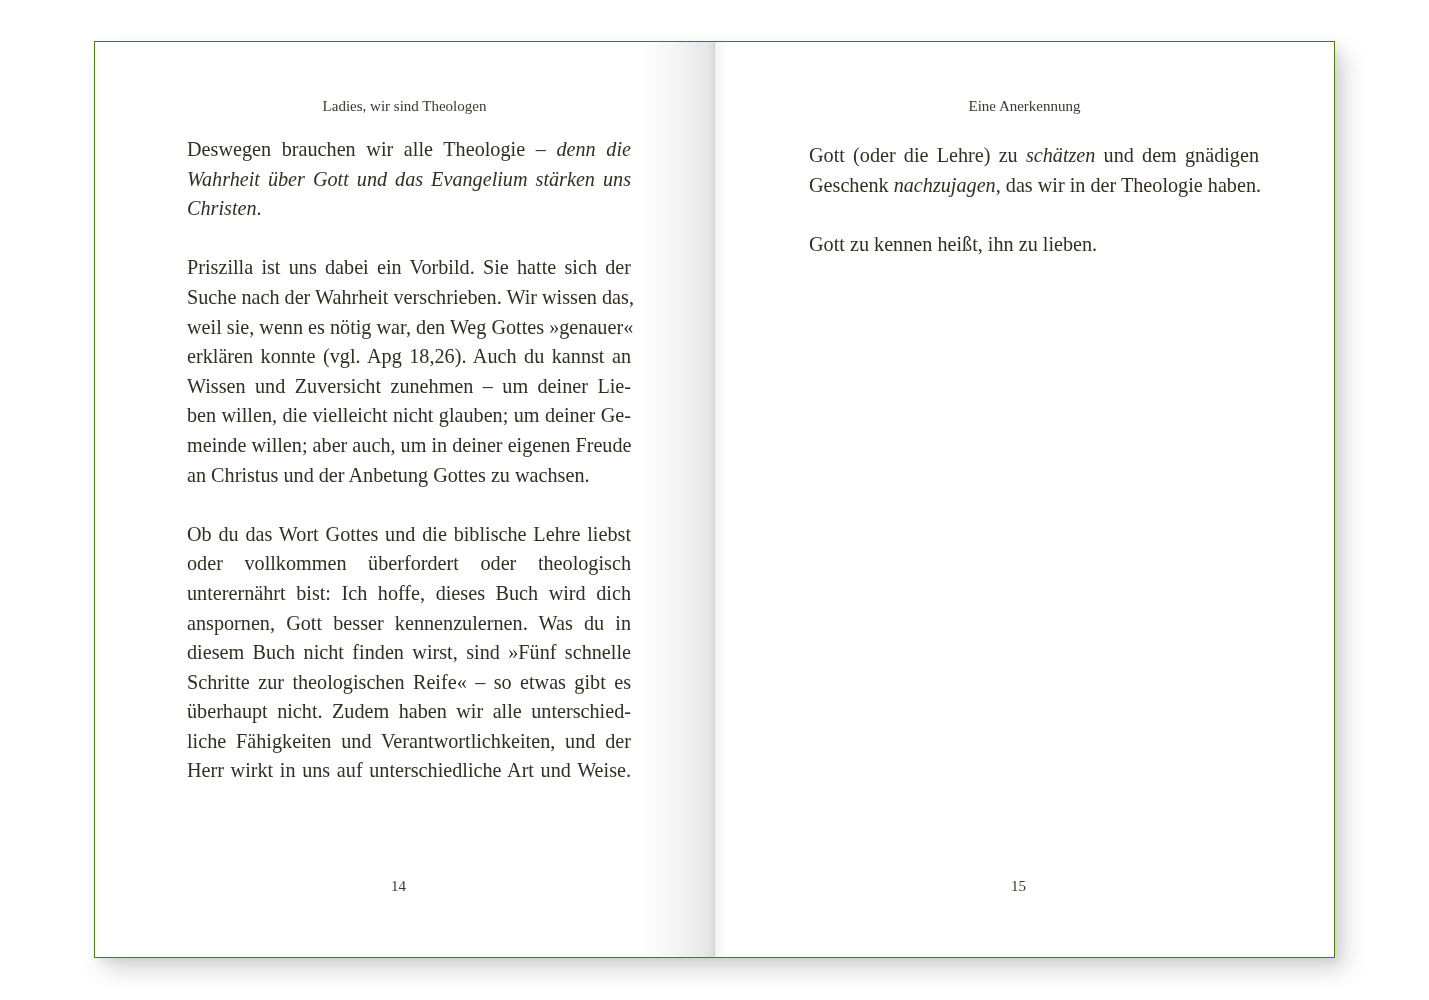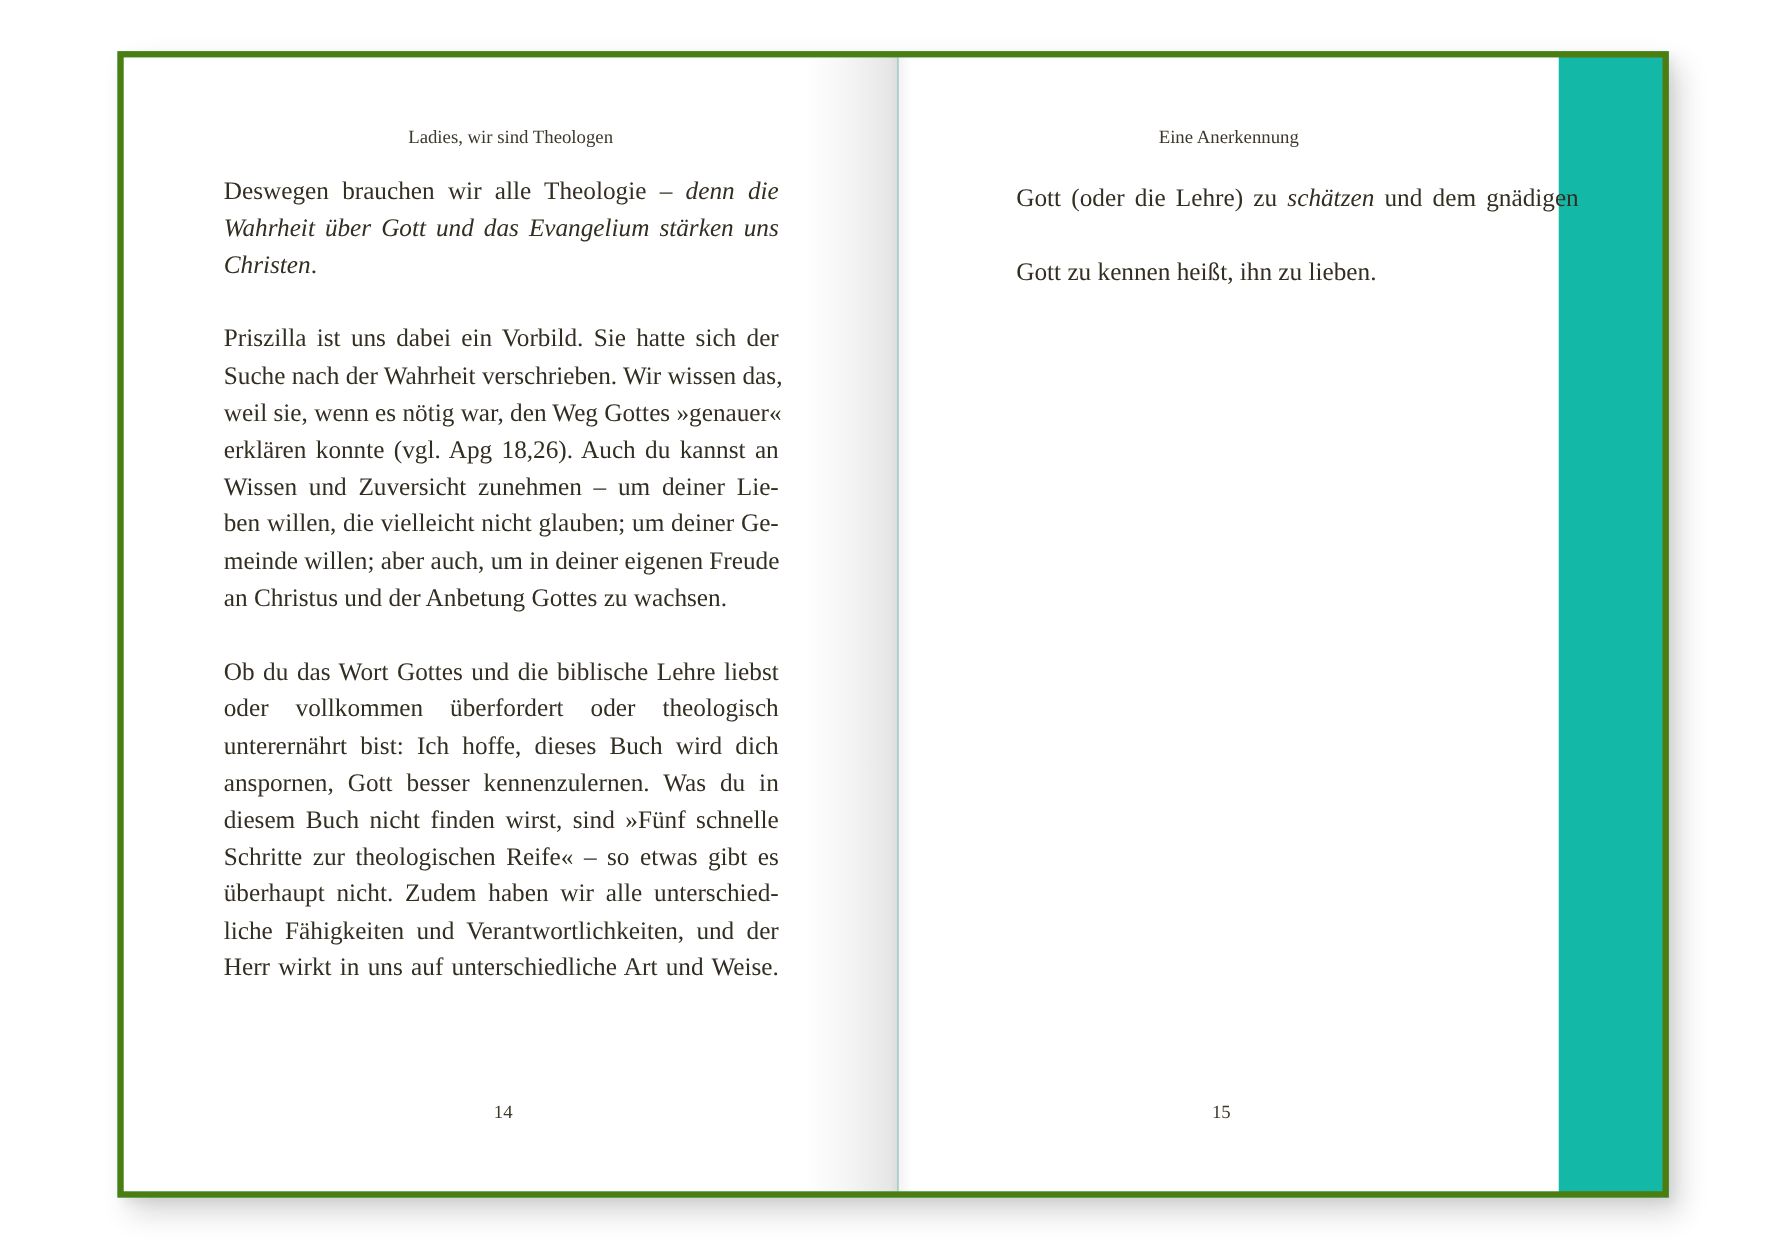--- a/index.html
+++ b/index.html
@@ -14,61 +14,61 @@
       overflow: hidden;
       font-family: "DejaVu Serif", "Liberation Serif", serif;
       color: #3a3528;
     }
     .spread {
       position: absolute;
       left: 94px;
       top: 41px;
       width: 1241px;
       height: 917px;
-      background: #14b8a6;
-      border: 5px solid #4d7c0f;
+      background: #0ea5e9;
+      border: 1px solid #4d7c0f;
       box-sizing: border-box;
       box-shadow: 10px 12px 22px rgba(0,0,0,0.16), 4px 4px 8px rgba(0,0,0,0.06);
     }
     .page {
       position: absolute;
       top: 0;
       height: 100%;
       box-sizing: border-box;
     }
     .page-left {
       left: 0;
       width: 620px;
       background: linear-gradient(to right, #ffffff 0%, #ffffff 88%, #f4f4f4 94%, #e6e6e6 99%, #dcdcdc 100%);
       border-right: 1px solid #d3d3d3;
     }
     .page-right {
       left: 620px;
-      width: 528px;
+      width: 619px;
       background: linear-gradient(to right, #f3f3f3 0%, #ffffff 2%, #ffffff 100%);
     }
     .running-head {
       position: absolute;
       top: 56px;
       left: 0;
       right: 0;
       text-align: center;
       font-family: "Liberation Serif", serif;
       font-size: 15px;
       color: #3d382c;
     }
     .body-text {
       position: absolute;
       font-family: "Liberation Serif", serif;
       font-size: 20.2px;
       line-height: 29.6px;
       color: #332e22;
     }
     .page-left .body-text {
-      left: 80px;
+      left: 92px;
       width: 444px;
       top: 93px;
     }
     .page-right .body-text {
       left: 94px;
       width: 450px;
       top: 99px;
     }
     .para {
       margin: 0 0 29.6px 0;
@@ -135,20 +135,21 @@
         </div>
       </div>
     <div class="folio">14</div>
   </div>
 
   <div class="page page-right">
     <div class="running-head">Eine Anerkennung</div>
     <div class="body-text" id="right-body">
         <div class="para">
           <span class="line"><span>Gott (oder die Lehre) zu </span><em>schätzen</em><span> und dem gnädigen</span></span>
+          <span class="line last"><span>Geschenk </span><em>nachzujagen</em><span>, das wir in der Theologie haben.</span></span>
         </div>
         <div class="para">
           <span class="line last"><span>Gott zu kennen heißt, ihn zu lieben.</span></span>
         </div>
       </div>
     <div class="folio">15</div>
   </div>
 
 </div>
 

